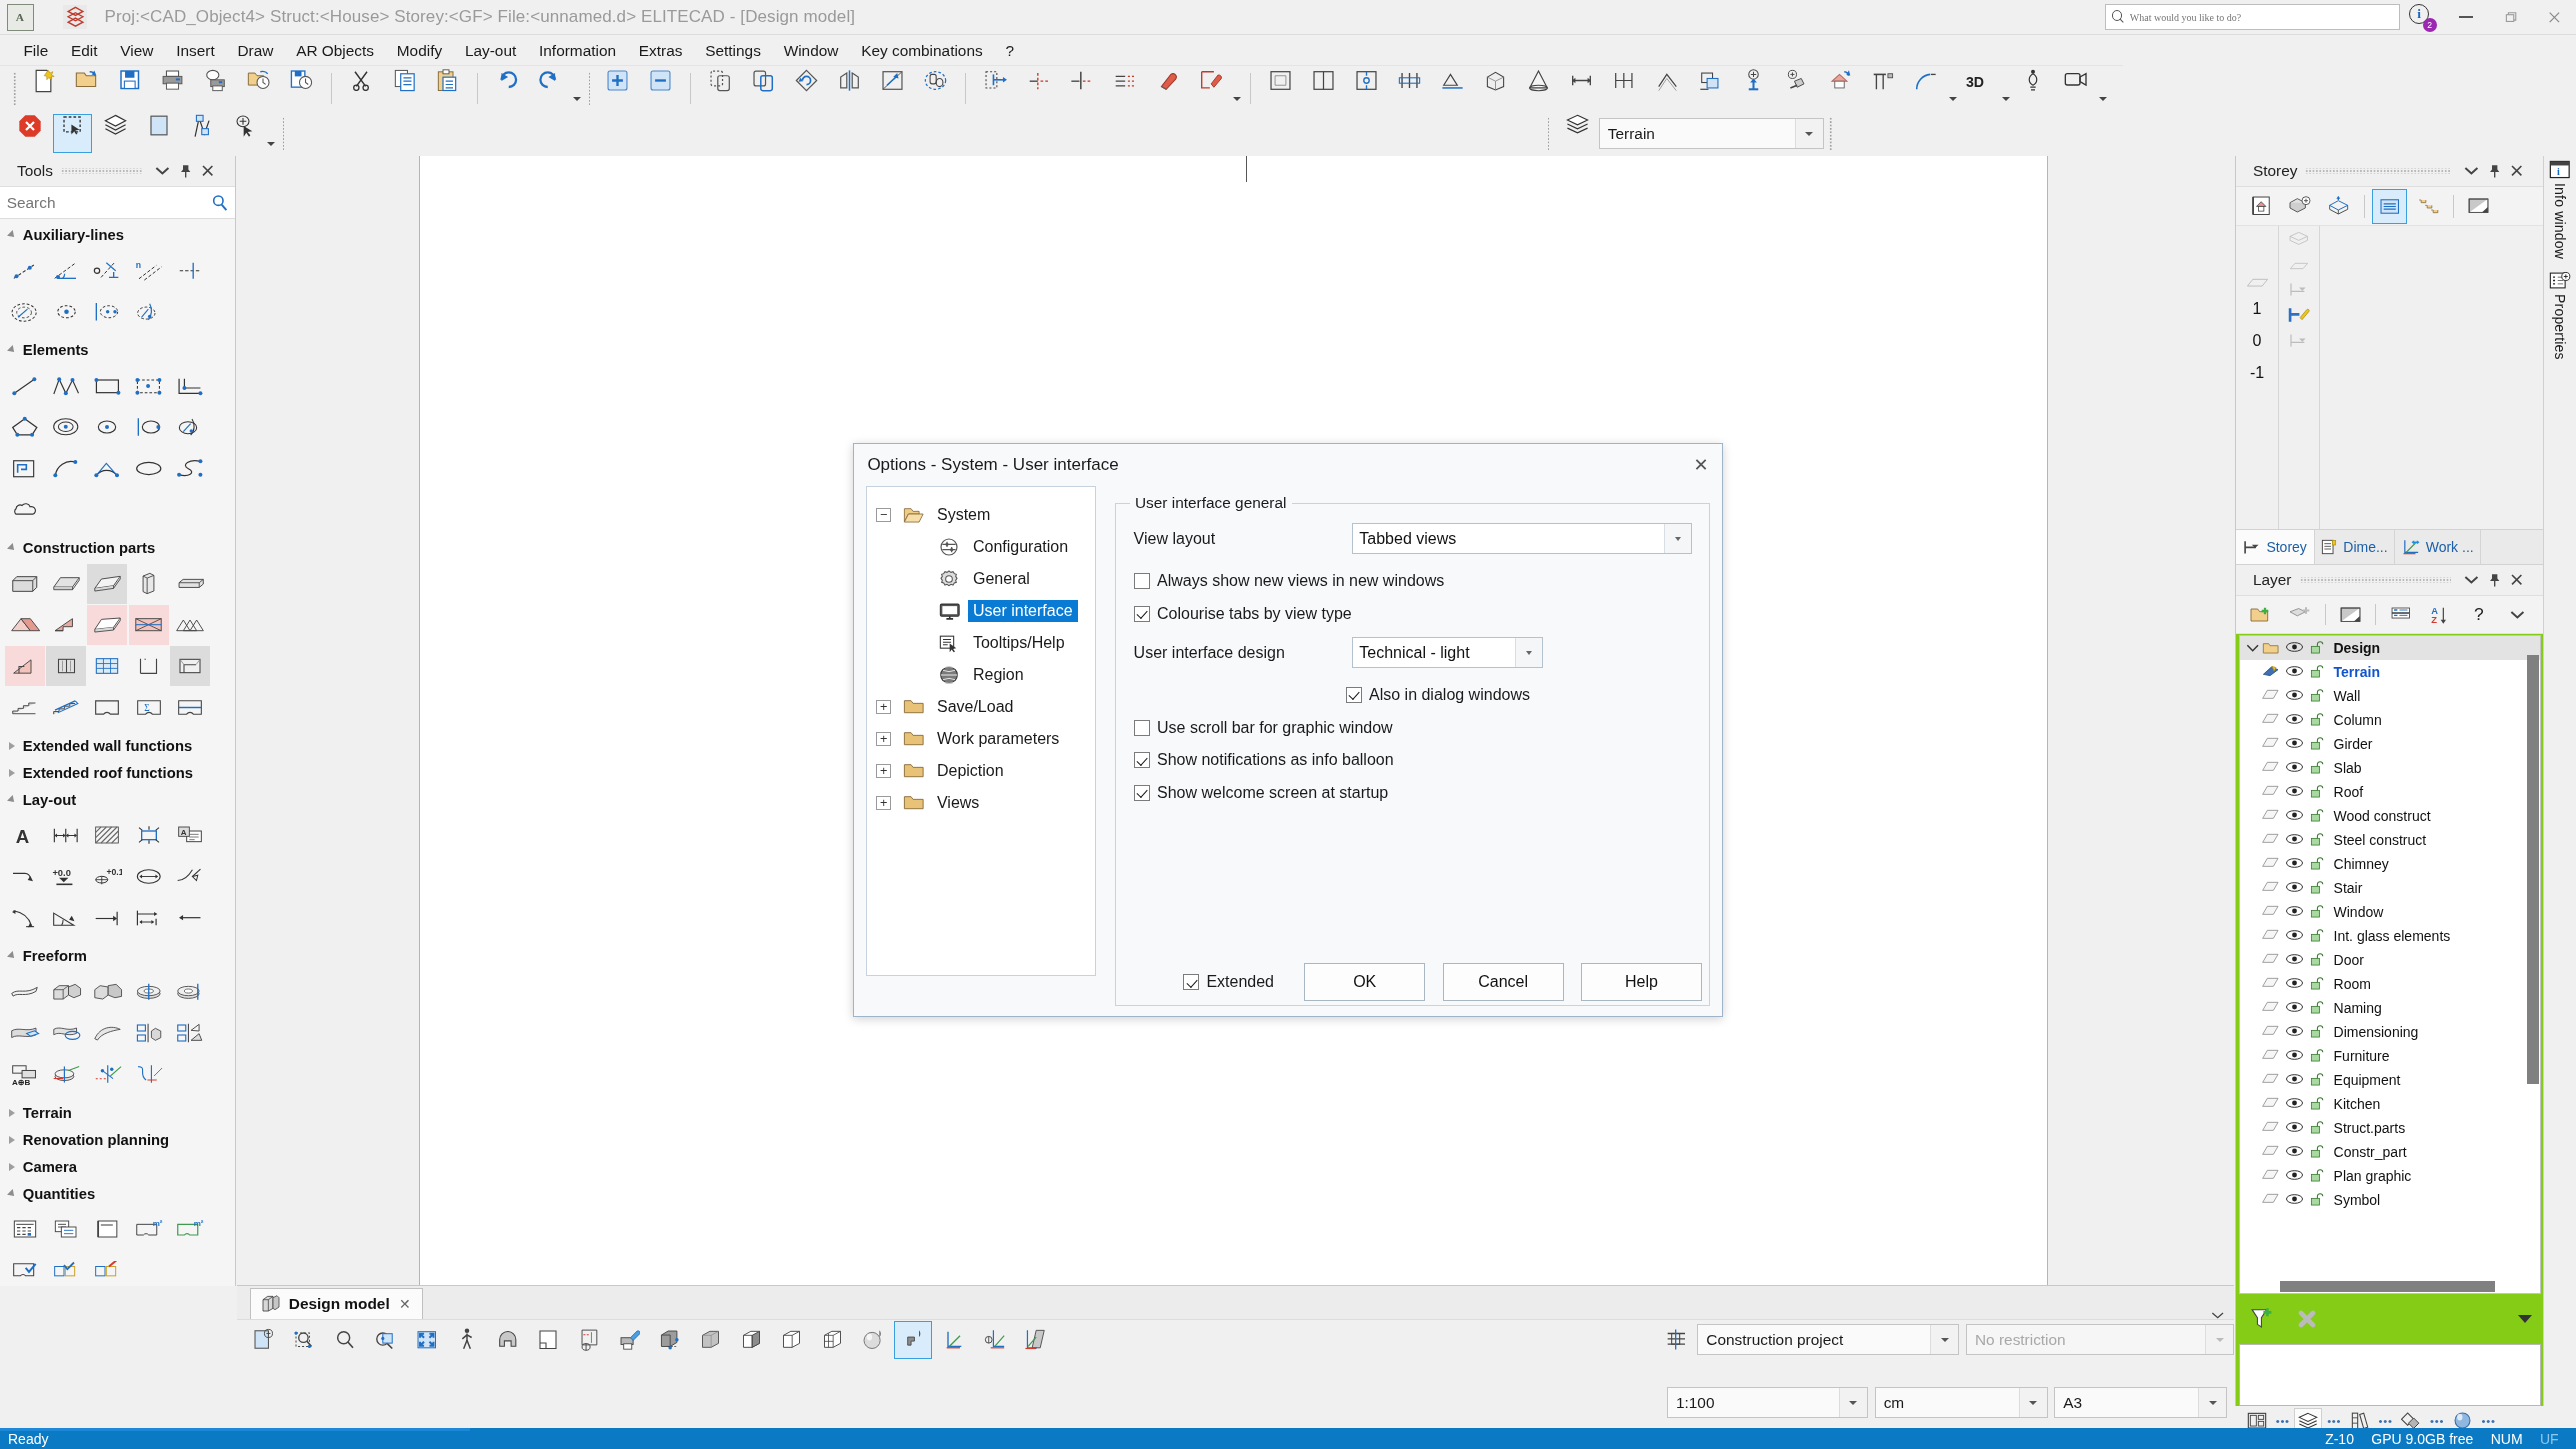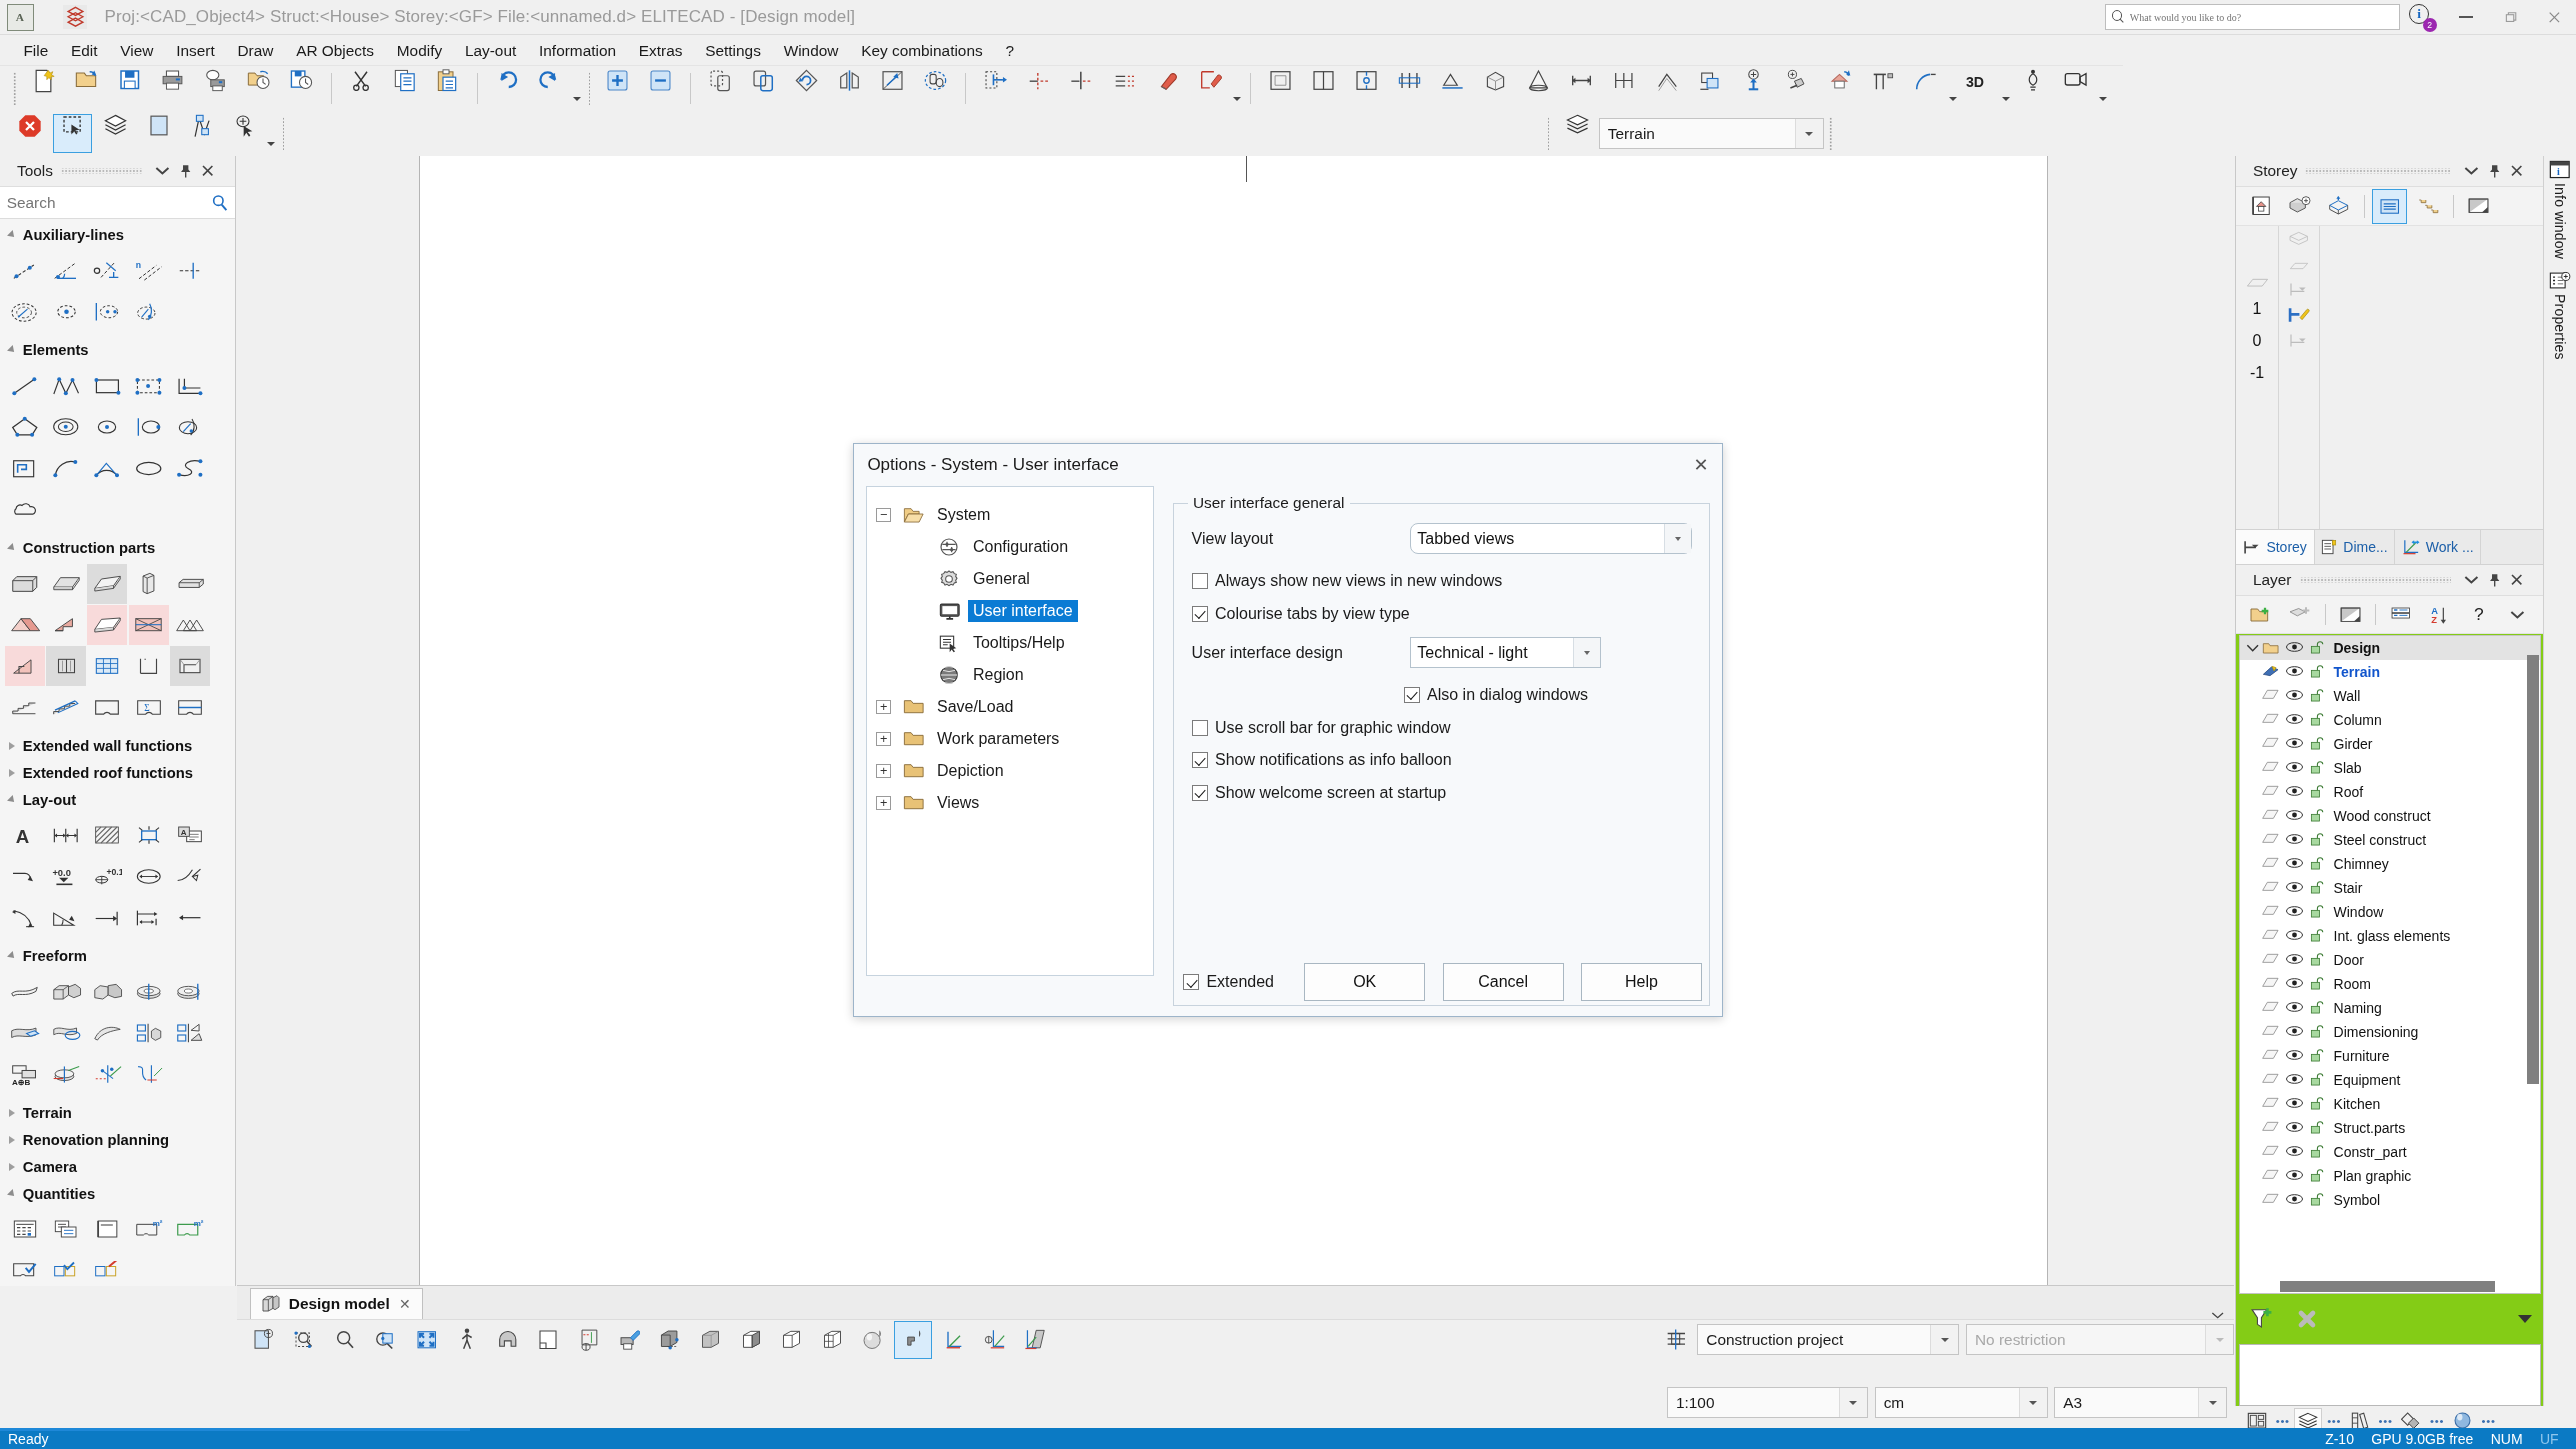--- a/index.html
+++ b/index.html
@@ -2602,21 +2602,21 @@
             <span class="tlabel">Views</span>
           </div>
         </div>
     </div>
     <div class="opts-pane">
       <div class="fieldset">
         <span class="legend">User interface general</span>
 
         <div class="frow">
           <span class="flabel">View layout</span>
-          <div class="dcombo" style="width:282px;border-radius:8px;">
+          <div class="dcombo" style="width:340px;">
             <span>Tabbed views</span>
             <span class="dbtn"></span>
           </div>
         </div>
 
 
         <div class="cbrow">
           <span class="cbox"></span>
           <span class="cblabel">Always show new views in new windows</span>
         </div>

